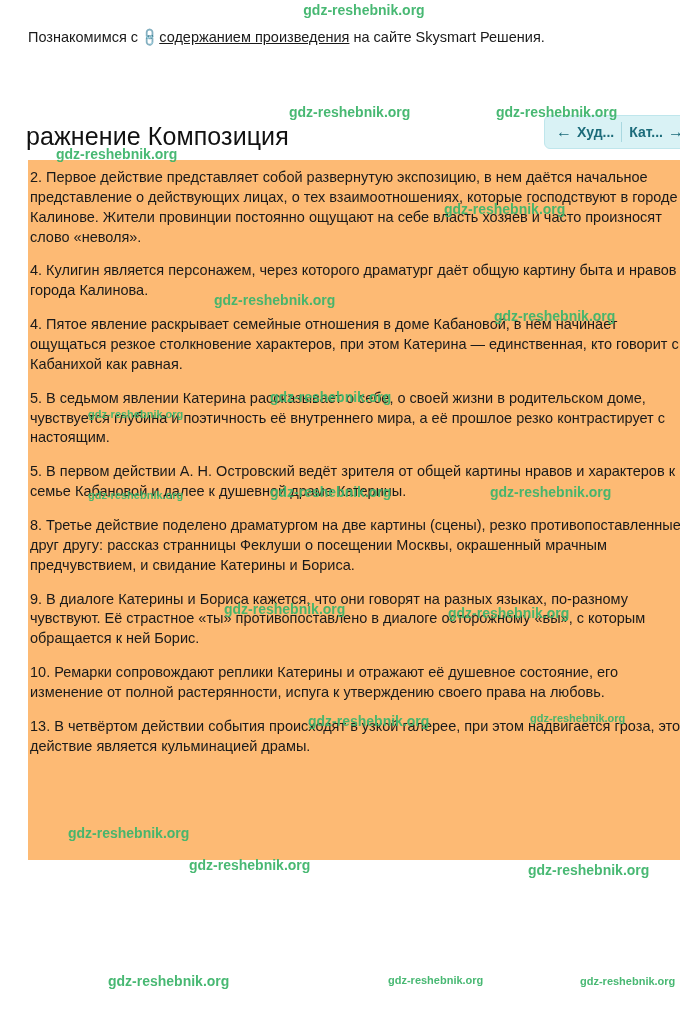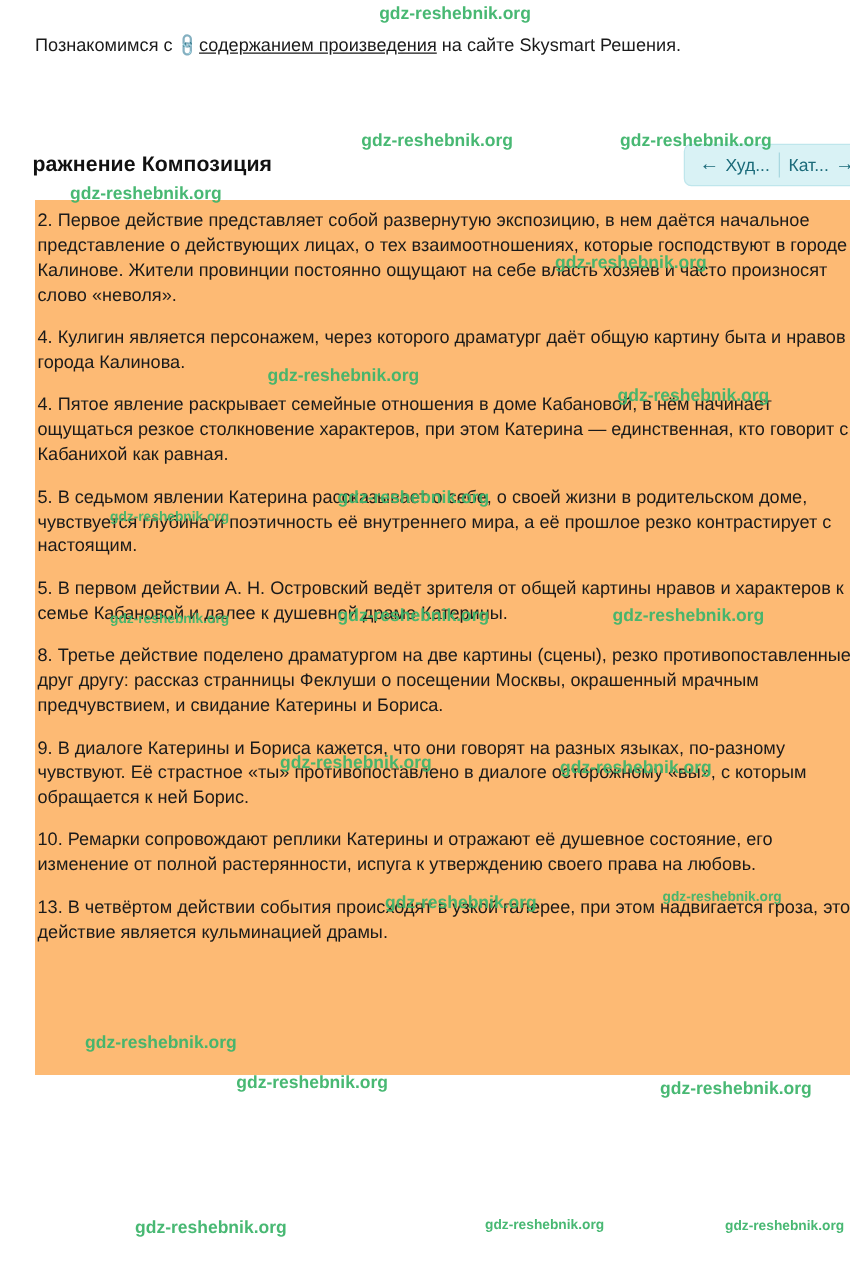--- a/index.html
+++ b/index.html
@@ -58,22 +58,22 @@
     position: absolute;
     top: 55px;
     left: 4px;
     right: 10px;
     line-height: 1.37;
   }
   .exercise-title {
     position: absolute;
     top: 122px;
     left: 2px;
-    font-size: 17px;
-    font-weight: bold;
+    font-size: 25px;
+    font-weight: normal;
     color: #111;
     letter-spacing: 0.1px;
   }
   .nav {
     position: absolute;
     top: 115px;
     right: 8px;
     display: flex;
     align-items: center;
     background: #d9f2f5;
@@ -101,20 +101,21 @@
   }
   .arrow {
     font-size: 16px;
     color: #1b6b7a;
   }
   .nav-label {
     max-width: 46px;
     overflow: hidden;
     text-overflow: ellipsis;
     white-space: nowrap;
+    font-weight: bold;
   }
   .answer-block {
     position: absolute;
     left: 4px;
     right: 10px;
     top: 160px;
     bottom: 0;
     background: #fdba74;
     padding: 8px 6px 6px 2px;
     box-sizing: border-box;

